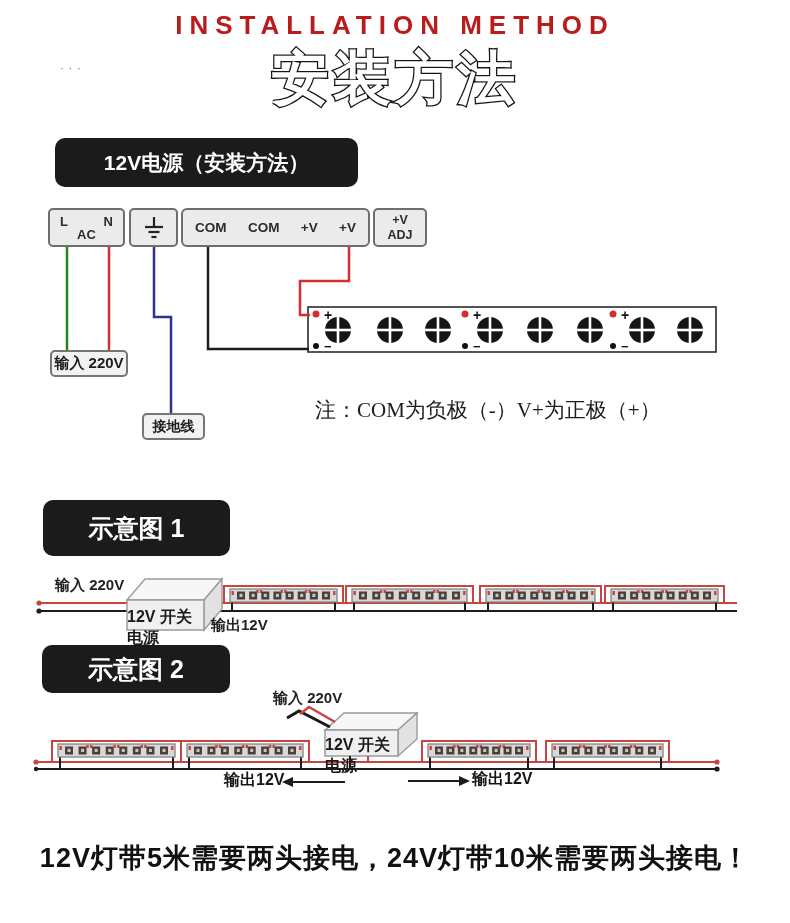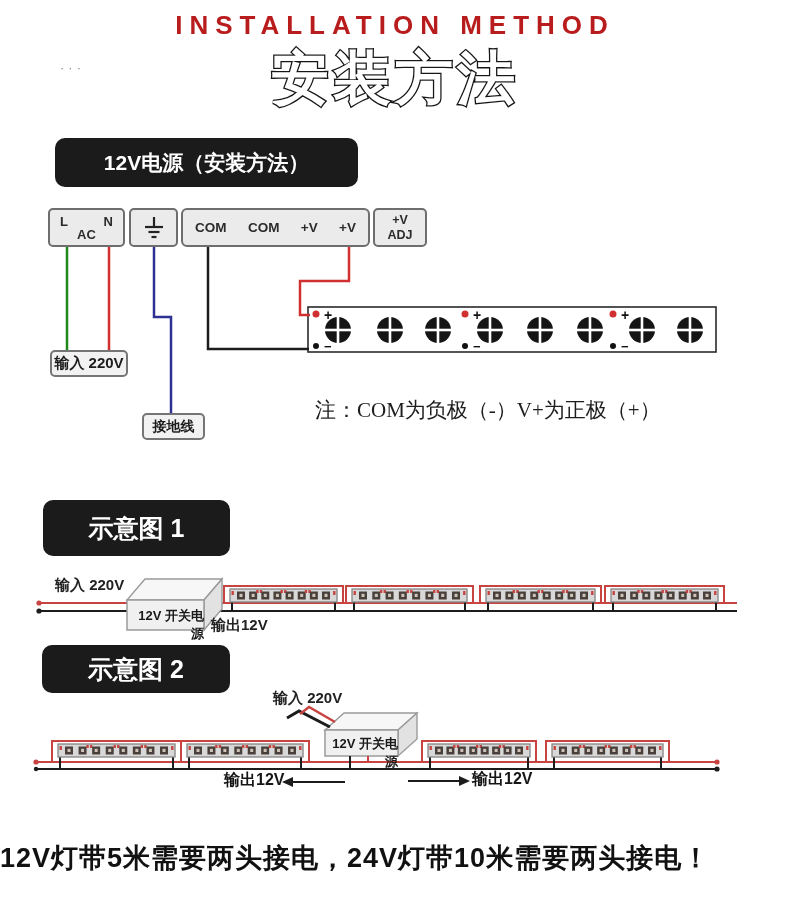--- a/index.html
+++ b/index.html
@@ -16,23 +16,23 @@
   .labelbox{background:#f2f2f2;border:2px solid #757575;border-radius:5px;display:flex;
             align-items:center;justify-content:center;font-weight:bold;font-size:15px;
             color:#1c1c1c;box-sizing:border-box;}
   .term-label{position:absolute;font-size:13px;font-weight:600;color:#2b2b2b;}
   .term-row{display:flex;align-items:center;justify-content:space-between;
             padding:0 12px 0 12px;height:100%;font-size:13.5px;font-weight:600;color:#2b2b2b;}
   .term-2line{display:flex;flex-direction:column;align-items:center;justify-content:center;
               height:100%;font-size:12.5px;font-weight:600;color:#2b2b2b;line-height:1.2;}
   .note-text{font-size:21px;color:#1d1d1d;font-family:Liberation Serif, serif;}
   .small-zh{font-size:15px;font-weight:600;color:#222;}
-  .box-label{text-align:right;font-size:13px;font-weight:bold;color:#1a1a1a;}
+  .box-label{text-align:left;font-size:16px;font-weight:bold;color:#1a1a1a;}
   .out-label{font-size:16px;font-weight:700;color:#161616;}
-  .footer-warning{left:0;top:840px;width:750px;text-align:left;font-size:27px;
+  .footer-warning{left:0;top:840px;width:750px;text-align:right;font-size:27px;
                   font-weight:bold;color:#111;letter-spacing:1px;}
 </style>
 </head>
 <body>
 
 <div id="canvas">
 
   <svg id="wire-svg" width="790" height="923" viewBox="0 0 790 923">
       <line x1="38" y1="603" x2="737" y2="603" stroke="#c84440" stroke-width="2"></line>
       <line x1="38" y1="611" x2="737" y2="611" stroke="#1c1c1c" stroke-width="2"></line>

